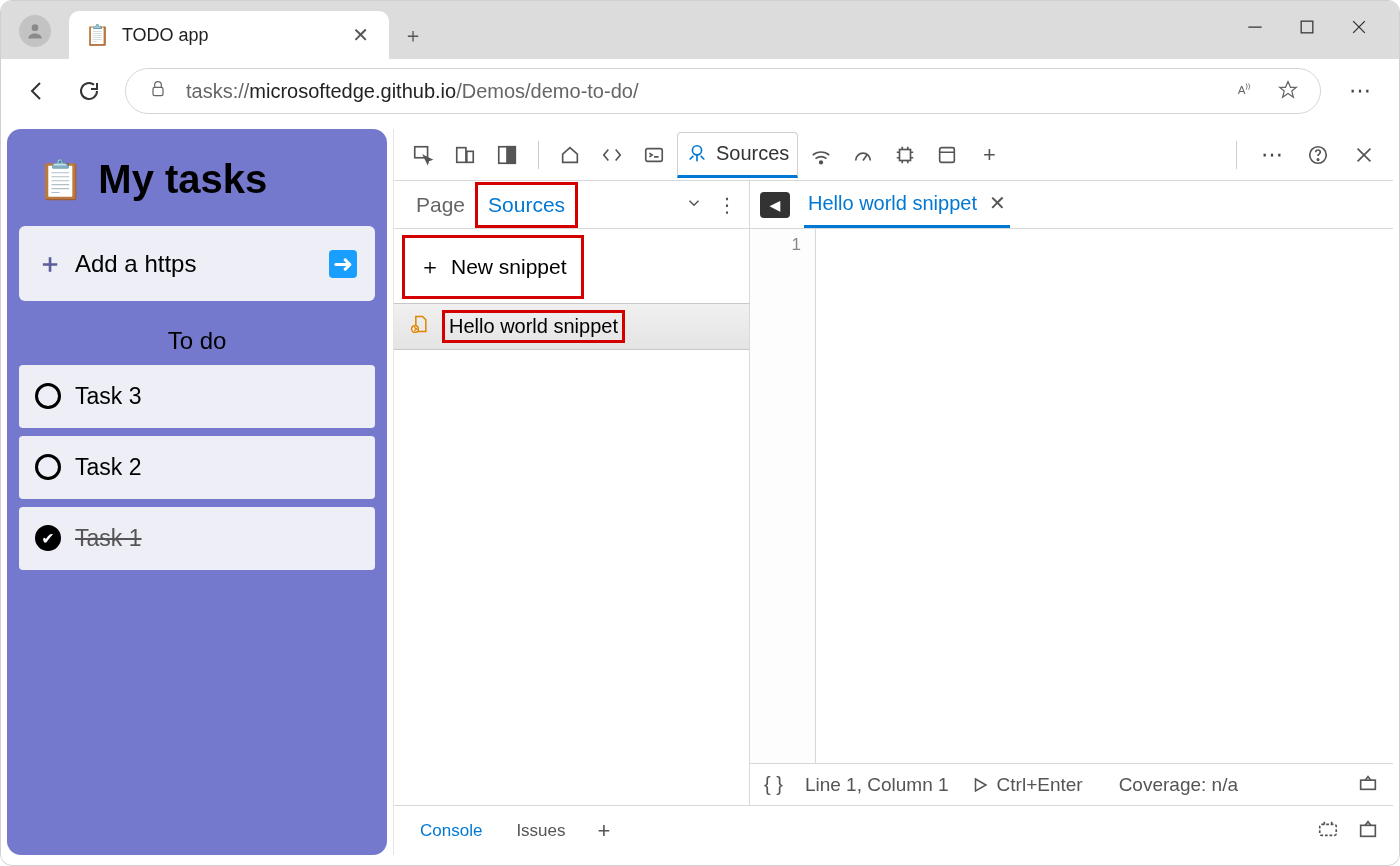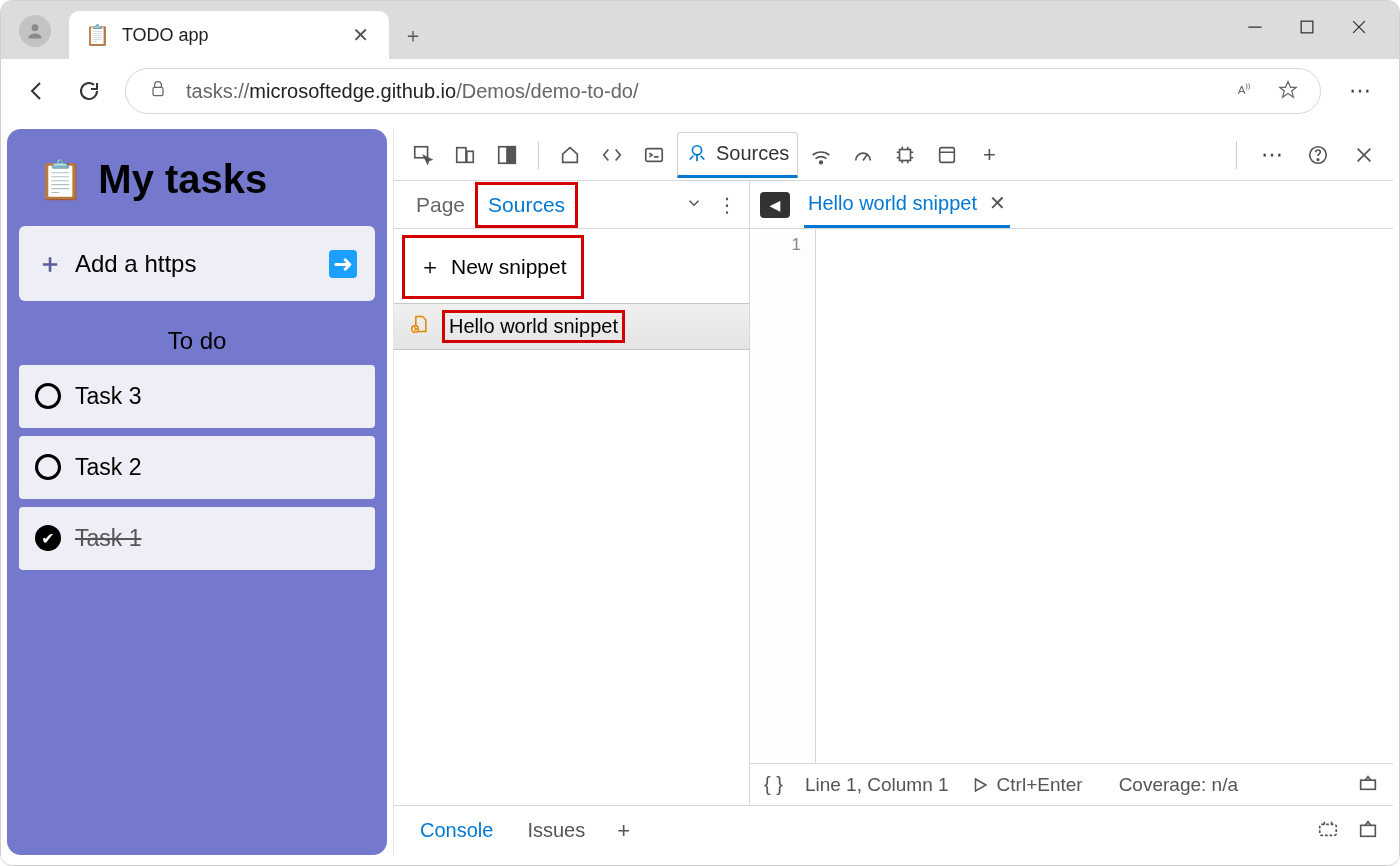--- a/index.html
+++ b/index.html
@@ -73,21 +73,21 @@
   .ed-tab { font-size:20px; color:#0078d4; padding:10px 4px; border-bottom:3px solid #0078d4; display:flex; align-items:center; gap:12px; }
   .ed-tab .x { color:#555; }
   .ed-main { flex:1; display:flex; background:#fff; }
   .gutter { width:65px; text-align:right; padding:6px 14px; color:#888; font-size:17px; background:#fdfdfd; }
   .ed-text { flex:1; border-left:1px solid #d8d8d8; }
   .ed-foot { height:42px; border-top:1px solid #d8d8d8; display:flex; align-items:center; padding:0 14px; gap:22px; font-size:19px; color:#555; }
   .ed-foot .cov { margin-left:14px; }
   .ed-foot .right { margin-left:auto; }
 
   .drawer { height:50px; border-top:1px solid #d8d8d8; display:flex; align-items:center; padding:0 14px; gap:10px; }
-  .dr-tab { font-size:20px; padding:10px 12px; color:#555; }
+  .dr-tab { font-size:17px; padding:10px 12px; color:#555; }
   .dr-tab.active { color:#0078d4; }
   .dr-right { margin-left:auto; display:flex; gap:18px; }
 
   .plus-ic::before { content:"+"; font-size:22px; color:#555; }
 </style>
 </head>
 <body>
 
 <div class="titlebar">
   <div class="profile">

